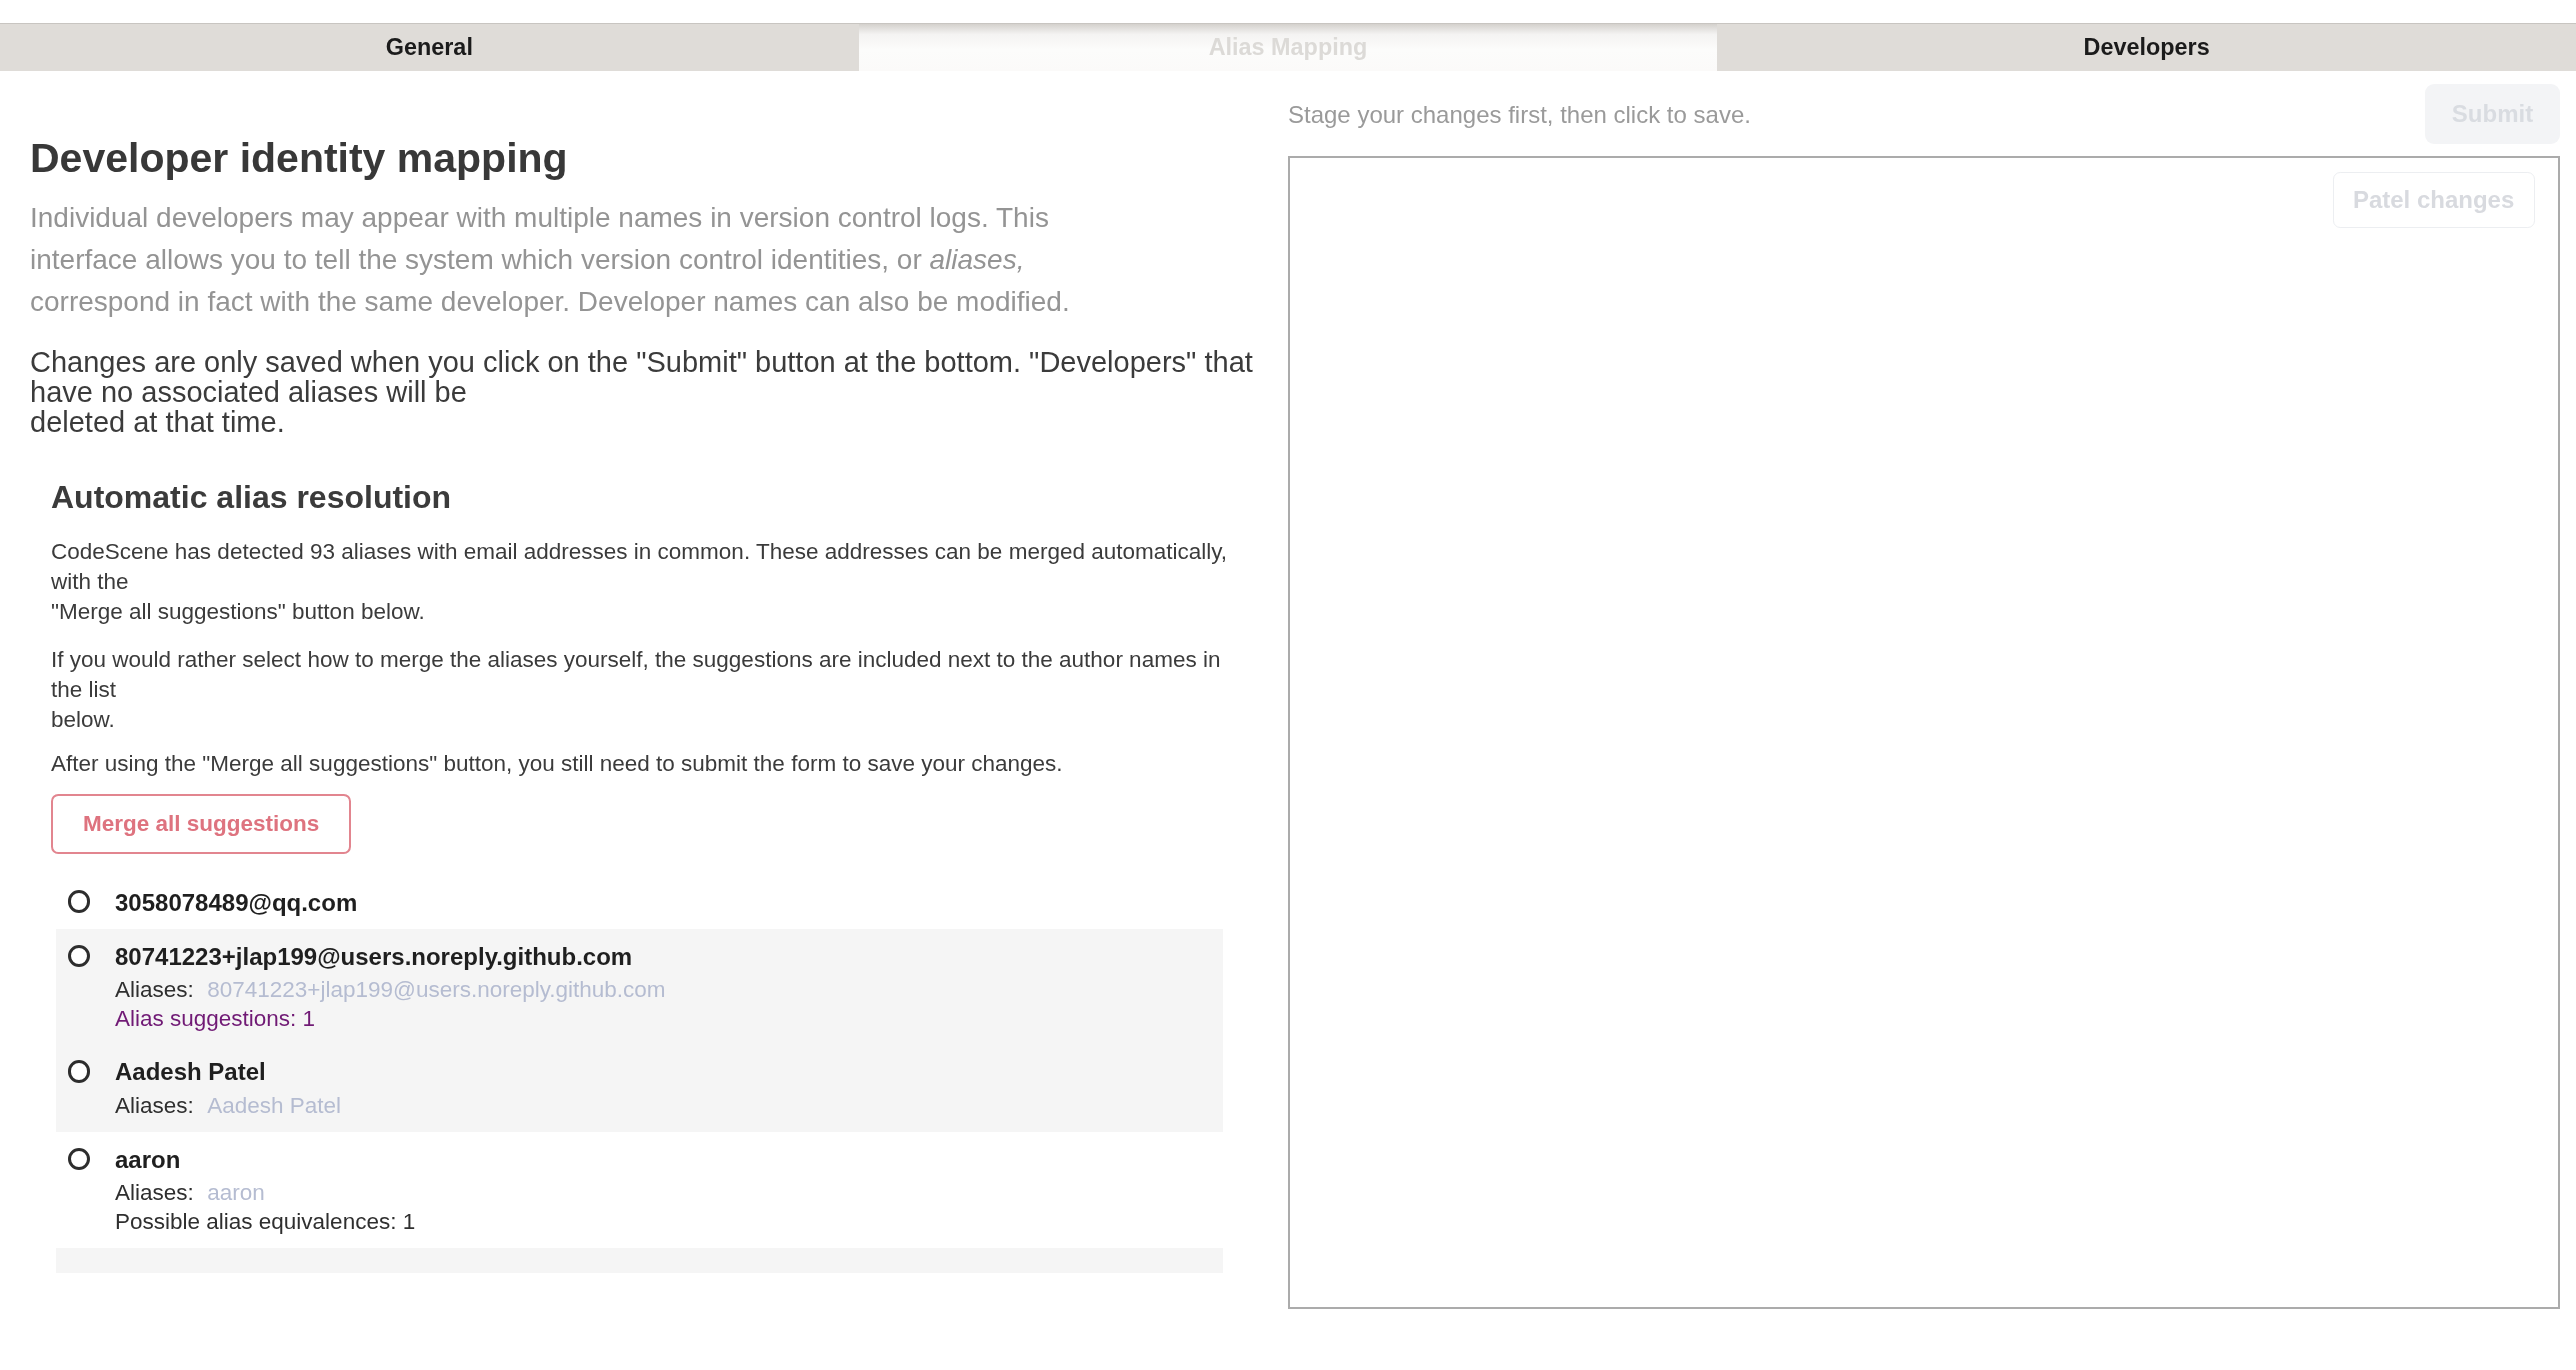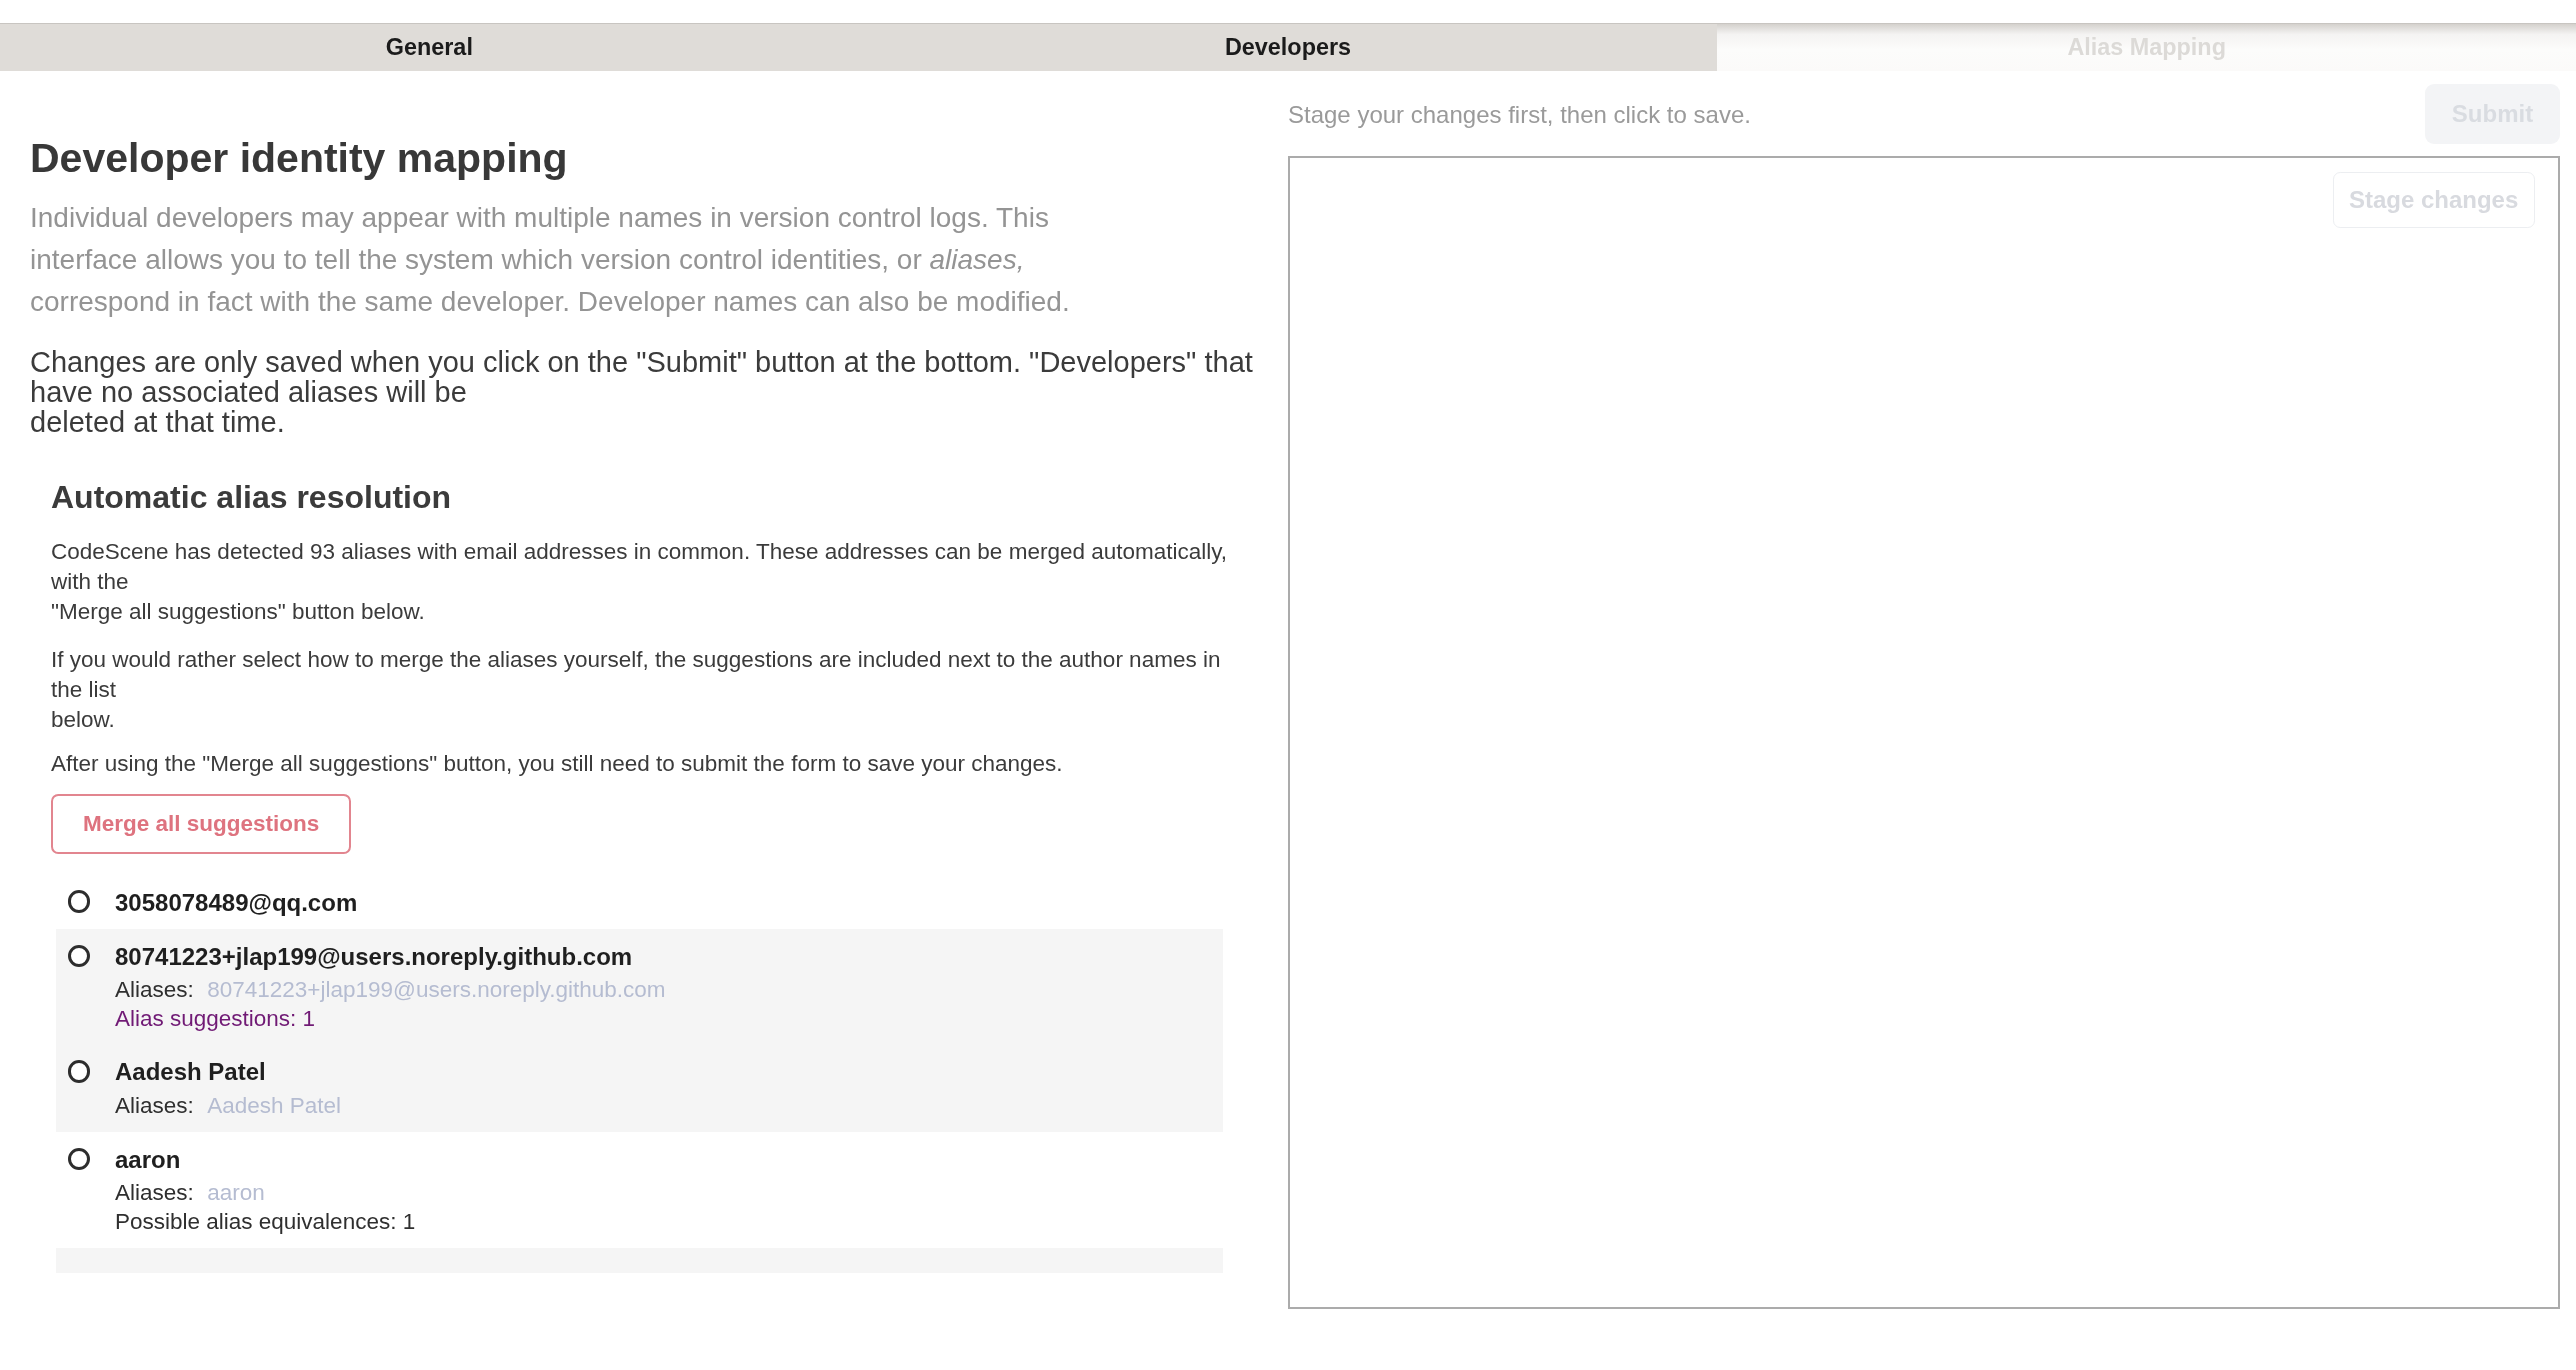--- a/index.html
+++ b/index.html
@@ -80,22 +80,22 @@
     font-family:"Liberation Sans", sans-serif;
   }
 </style>
 </head>
 <body>
 
 <div class="top-strip"></div>
 
 <div class="tabbar">
   <div class="tab">General</div>
+  <div class="tab active">Alias Mapping</div>
   <div class="tab">Developers</div>
-  <div class="tab active">Alias Mapping</div>
 </div>
 
 <div class="left-col">
   <h1 class="page-title">Developer identity mapping</h1>
 
   <p class="lead"><span>Individual developers may appear with multiple names in version control logs. This
 interface allows you to tell the system which version control identities, or </span><span class="it">aliases,</span><span>
 correspond in fact with the same developer. Developer names can also be modified.</span></p>
 
   <p class="note">Changes are only saved when you click on the "Submit" button at the bottom. "Developers" that have no associated aliases will be
@@ -153,15 +153,15 @@
     
     
   </div>
     </div>
 </div>
 
 <div class="stage-hint">Stage your changes first, then click to save.</div>
 <button class="submit-btn">Submit</button>
 
 <div class="mapping-panel">
-  <button class="stage-changes-btn">Stage changes</button>
+  <button class="stage-changes-btn">Patel changes</button>
 </div>
 
 
 </body></html>

